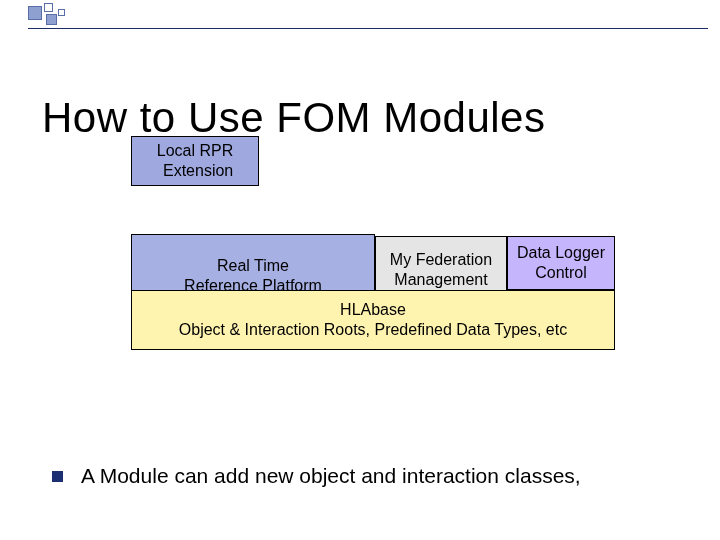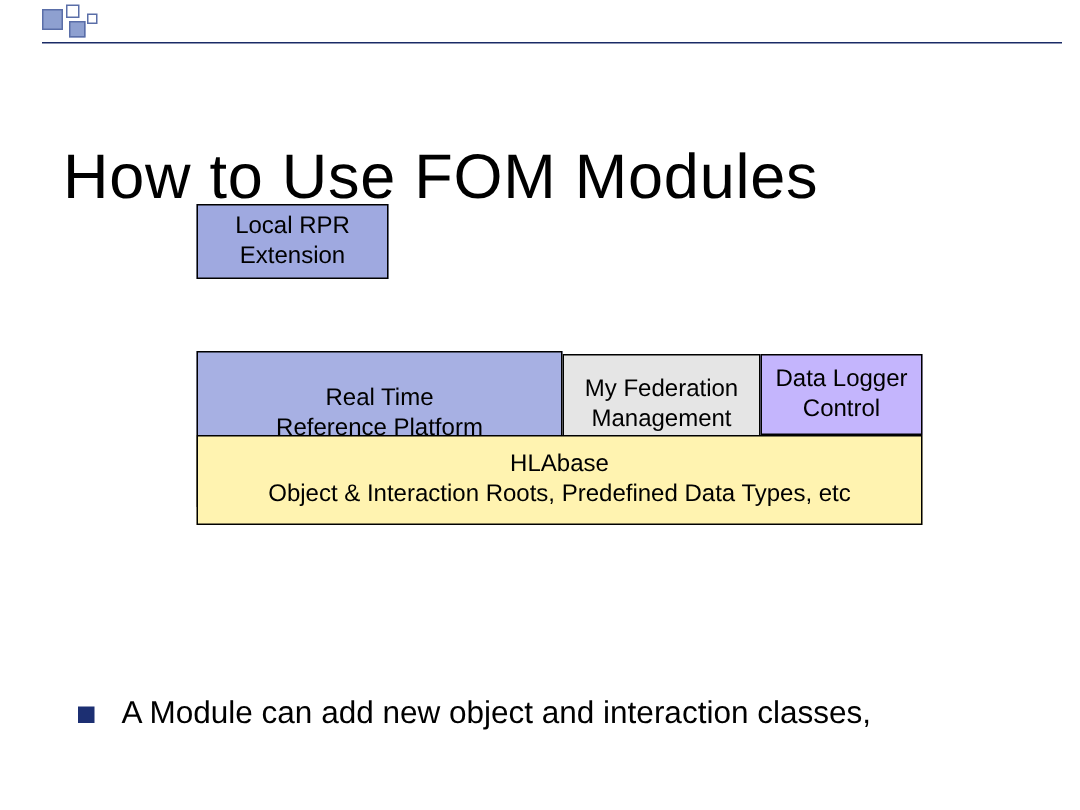--- a/index.html
+++ b/index.html
@@ -55,20 +55,21 @@
     align-items: center;
     justify-content: center;
     text-align: center;
     font-size: 16px;
     line-height: 1.25;
     padding: 6px 8px;
   }
   .local-rpr {
     left: 6px; top: 0; width: 128px; height: 50px;
     background: #9fa9e0;
+    text-align: right;
   }
   .realtime {
     left: 6px; top: 50px; width: 244px; height: 104px;
     background: #a7b0e3;
     margin-top: 48px;
   }
   .myfed {
     left: 250px; top: 100px; width: 132px; height: 68px;
     background: #e5e5e5;
   }

